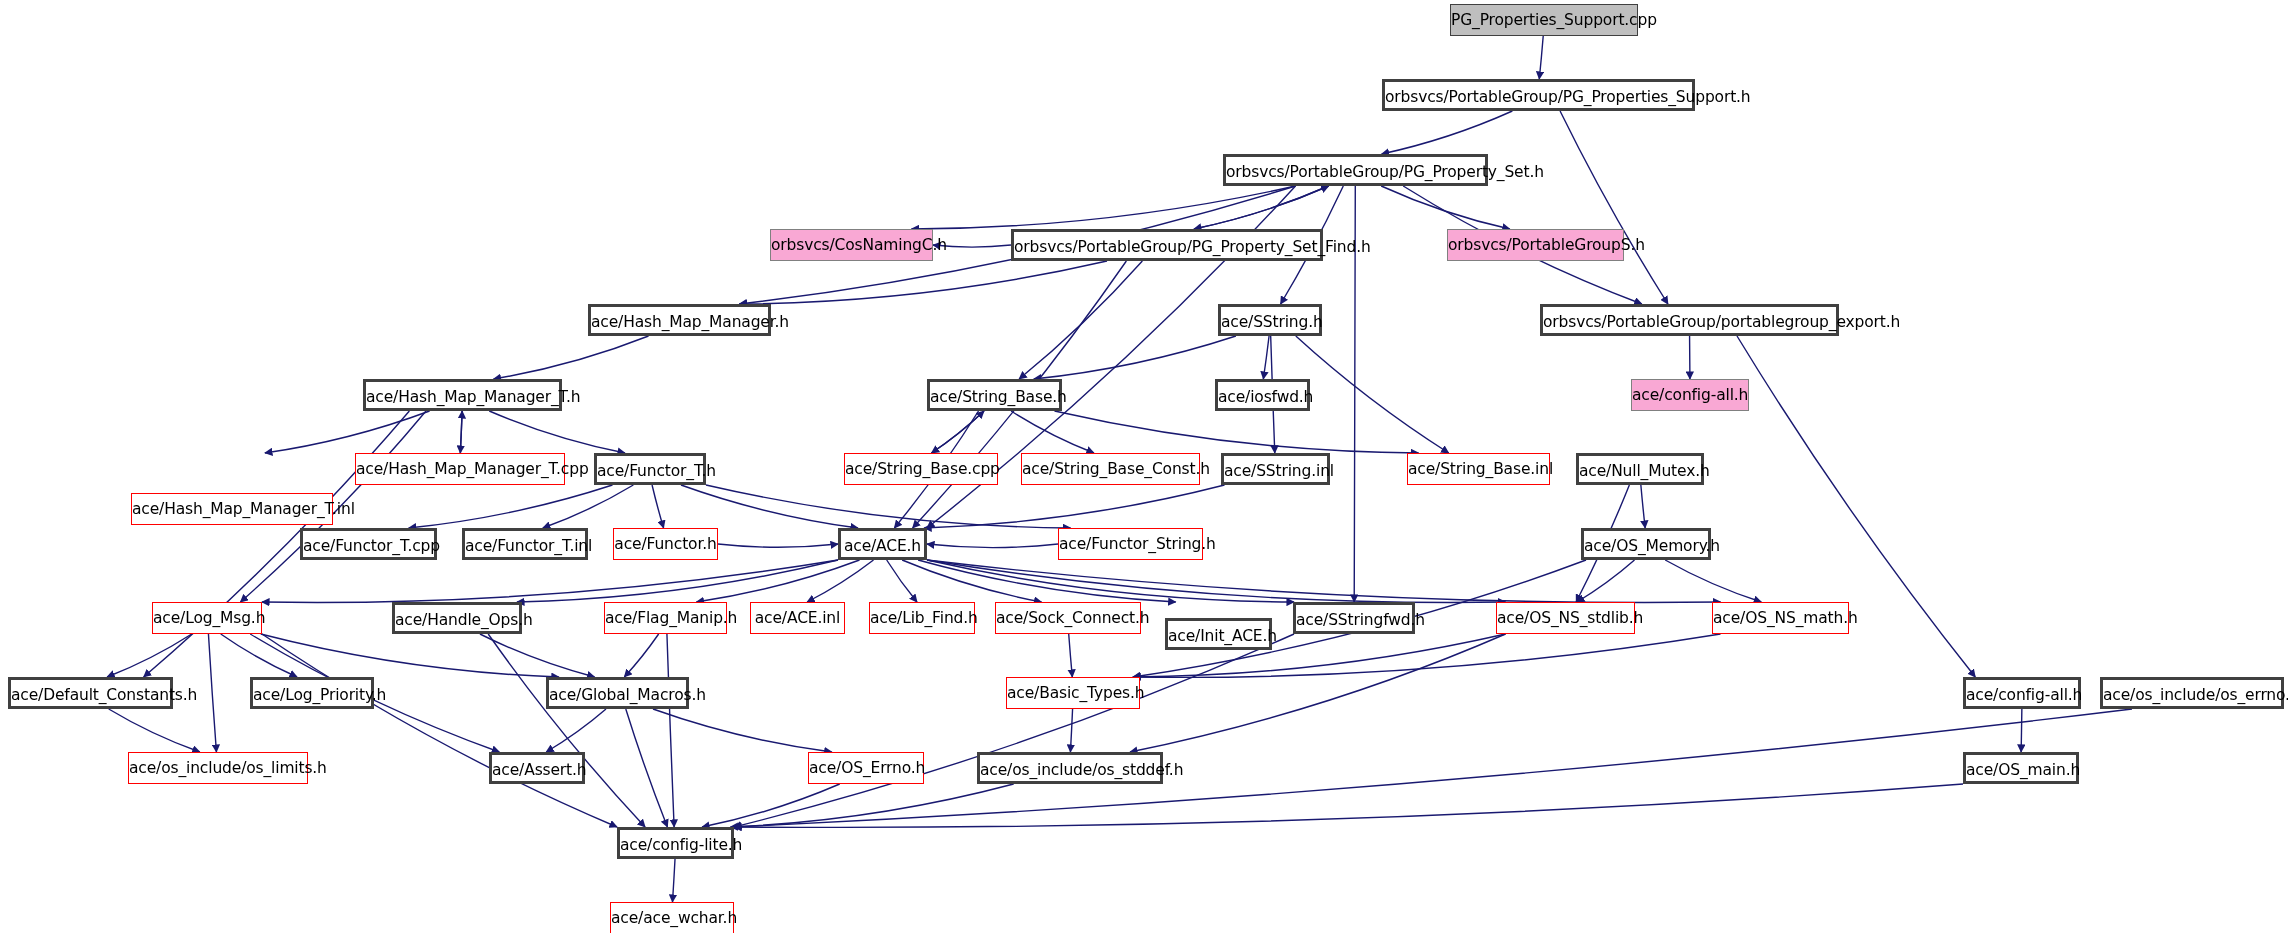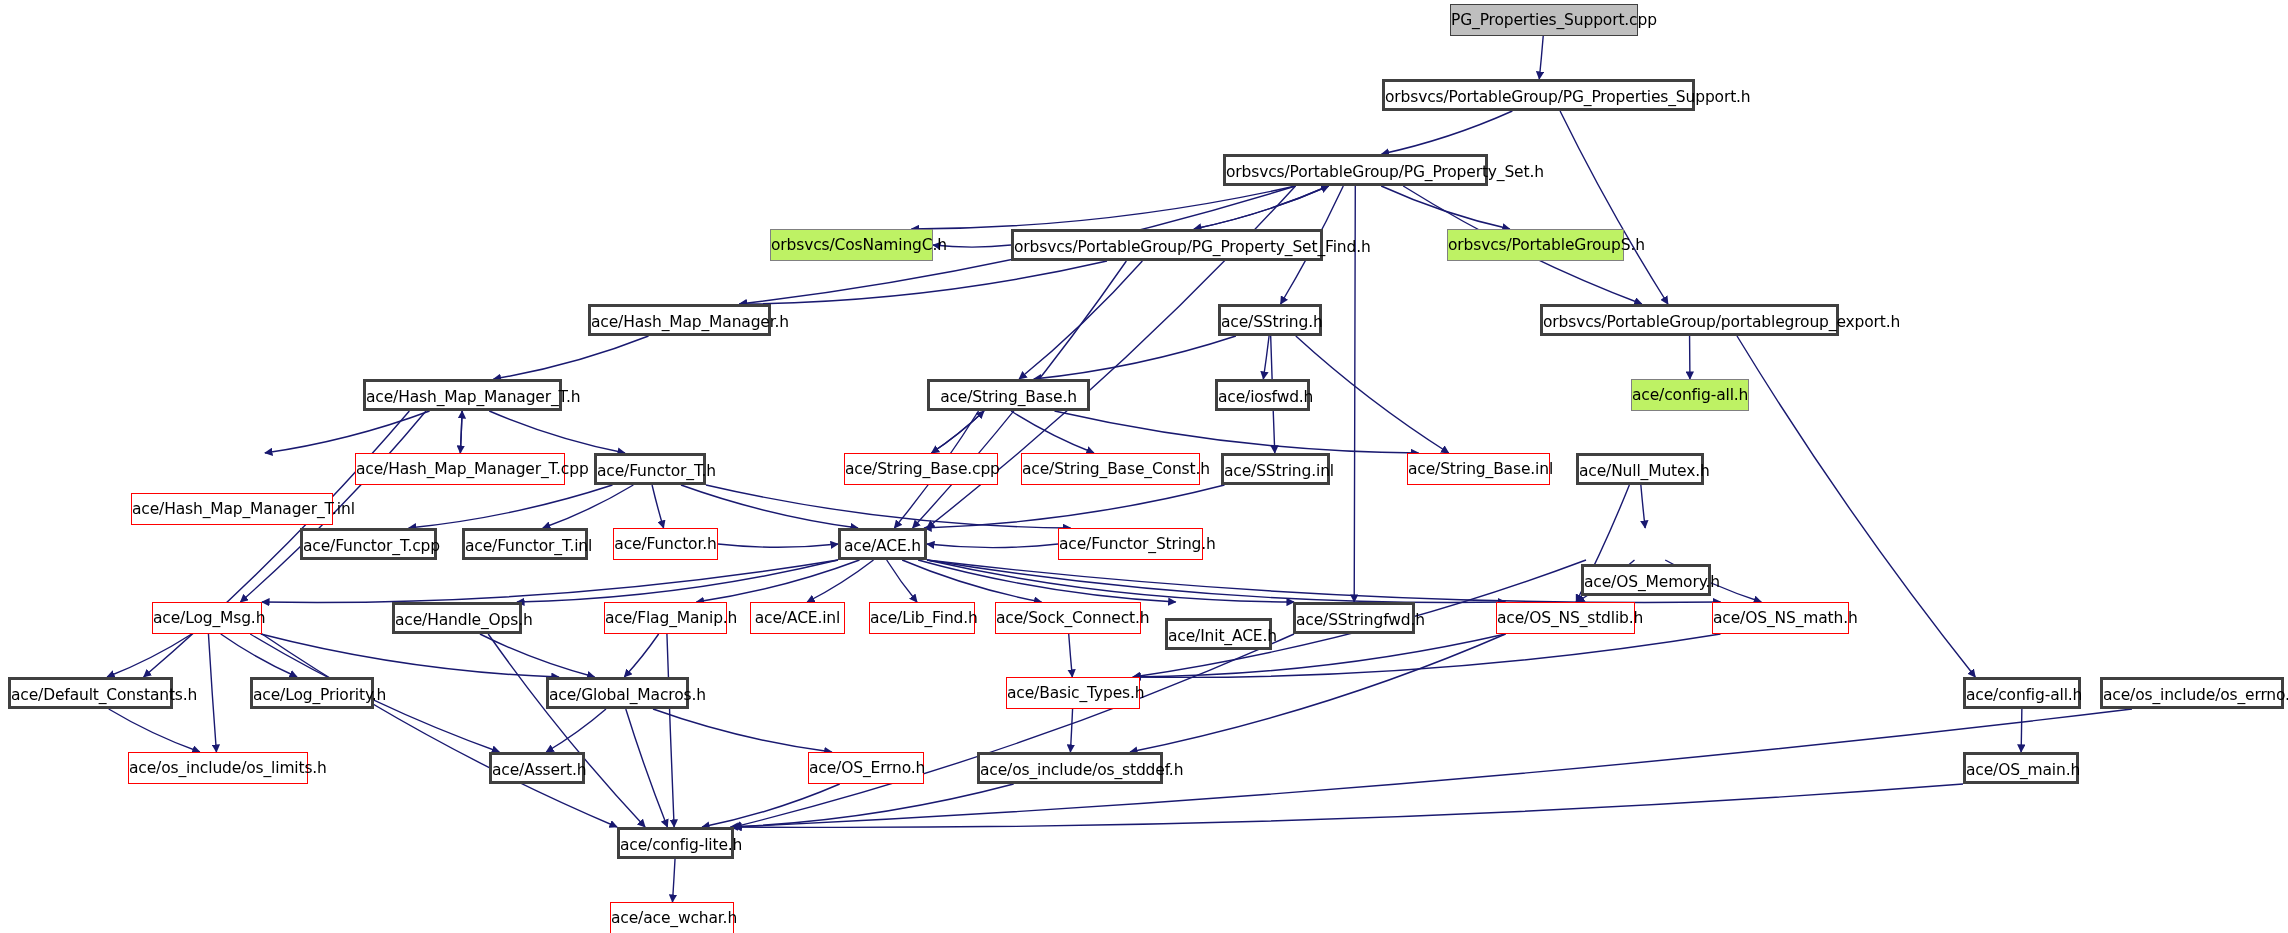--- a/index.html
+++ b/index.html
@@ -43,21 +43,21 @@
     background: #ffffff;
     border: 3px solid #404040;
     letter-spacing: -0.15px;
     cursor: default;
   }
   .node.root {
     background: #bfbfbf;
     border: 1px solid #404040;
   }
   .node.gray {
-    background: #bef264;
+    background: #f9a8d4;
     border: 1px solid #808080;
   }
   .node.red {
     border: 1px solid #ff0000;
     background: #ffffff;
   }
 </style>
 </head>
 <body>
 
@@ -158,37 +158,37 @@
       <div class="node root" style="left: 1450px; top: 4px; width: 188px;">PG_Properties_Support.cpp</div>
       <div class="node " style="left: 1382px; top: 79px; width: 313px;">orbsvcs/PortableGroup/PG_Properties_Support.h</div>
       <div class="node " style="left: 1223px; top: 154px; width: 265px;">orbsvcs/PortableGroup/PG_Property_Set.h</div>
       <div class="node gray" style="left: 770px; top: 229px; width: 163px;">orbsvcs/CosNamingC.h</div>
       <div class="node " style="left: 1011px; top: 229px; width: 312px;">orbsvcs/PortableGroup/PG_Property_Set_Find.h</div>
       <div class="node gray" style="left: 1447px; top: 229px; width: 177px;">orbsvcs/PortableGroupS.h</div>
       <div class="node " style="left: 588px; top: 304px; width: 183px;">ace/Hash_Map_Manager.h</div>
       <div class="node " style="left: 1218px; top: 304px; width: 104px;">ace/SString.h</div>
       <div class="node " style="left: 1540px; top: 304px; width: 299px;">orbsvcs/PortableGroup/portablegroup_export.h</div>
       <div class="node " style="left: 363px; top: 379px; width: 199px;">ace/Hash_Map_Manager_T.h</div>
-      <div class="node " style="left: 927px; top: 379px; width: 163px;">ace/String_Base.h</div>
+      <div class="node " style="left: 927px; top: 379px; width: 135px;">ace/String_Base.h</div>
       <div class="node " style="left: 1215px; top: 379px; width: 95px;">ace/iosfwd.h</div>
       <div class="node gray" style="left: 1631px; top: 379px; width: 118px;">ace/config-all.h</div>
       <div class="node red" style="left: 131px; top: 453px; width: 202px; margin-top: 40px;">ace/Hash_Map_Manager_T.inl</div>
       <div class="node red" style="left: 355px; top: 453px; width: 210px;">ace/Hash_Map_Manager_T.cpp</div>
       <div class="node " style="left: 594px; top: 453px; width: 112px;">ace/Functor_T.h</div>
       <div class="node red" style="left: 844px; top: 453px; width: 154px;">ace/String_Base.cpp</div>
       <div class="node red" style="left: 1021px; top: 453px; width: 179px;">ace/String_Base_Const.h</div>
       <div class="node " style="left: 1221px; top: 453px; width: 109px;">ace/SString.inl</div>
       <div class="node red" style="left: 1407px; top: 453px; width: 143px;">ace/String_Base.inl</div>
       <div class="node " style="left: 1576px; top: 453px; width: 128px;">ace/Null_Mutex.h</div>
       <div class="node " style="left: 300px; top: 528px; width: 137px;">ace/Functor_T.cpp</div>
       <div class="node " style="left: 462px; top: 528px; width: 126px;">ace/Functor_T.inl</div>
       <div class="node red" style="left: 613px; top: 528px; width: 105px;">ace/Functor.h</div>
       <div class="node " style="left: 838px; top: 528px; width: 89px;">ace/ACE.h</div>
       <div class="node red" style="left: 1058px; top: 528px; width: 145px;">ace/Functor_String.h</div>
-      <div class="node " style="left: 1581px; top: 528px; width: 130px; margin-top: 36px;">ace/OS_Memory.h</div>
+      <div class="node " style="left: 1581px; top: 528px; width: 130px;">ace/OS_Memory.h</div>
       <div class="node red" style="left: 152px; top: 602px; width: 110px;">ace/Log_Msg.h</div>
       <div class="node " style="left: 392px; top: 602px; width: 130px;">ace/Handle_Ops.h</div>
       <div class="node red" style="left: 604px; top: 602px; width: 123px;">ace/Flag_Manip.h</div>
       <div class="node red" style="left: 750px; top: 602px; width: 95px;">ace/ACE.inl</div>
       <div class="node red" style="left: 869px; top: 602px; width: 106px;">ace/Lib_Find.h</div>
       <div class="node red" style="left: 995px; top: 602px; width: 146px;">ace/Sock_Connect.h</div>
       <div class="node " style="left: 1165px; top: 618px; width: 107px;">ace/Init_ACE.h</div>
       <div class="node " style="left: 1293px; top: 602px; width: 122px;">ace/SStringfwd.h</div>
       <div class="node red" style="left: 1496px; top: 602px; width: 139px;">ace/OS_NS_stdlib.h</div>
       <div class="node red" style="left: 1712px; top: 602px; width: 137px;">ace/OS_NS_math.h</div>

